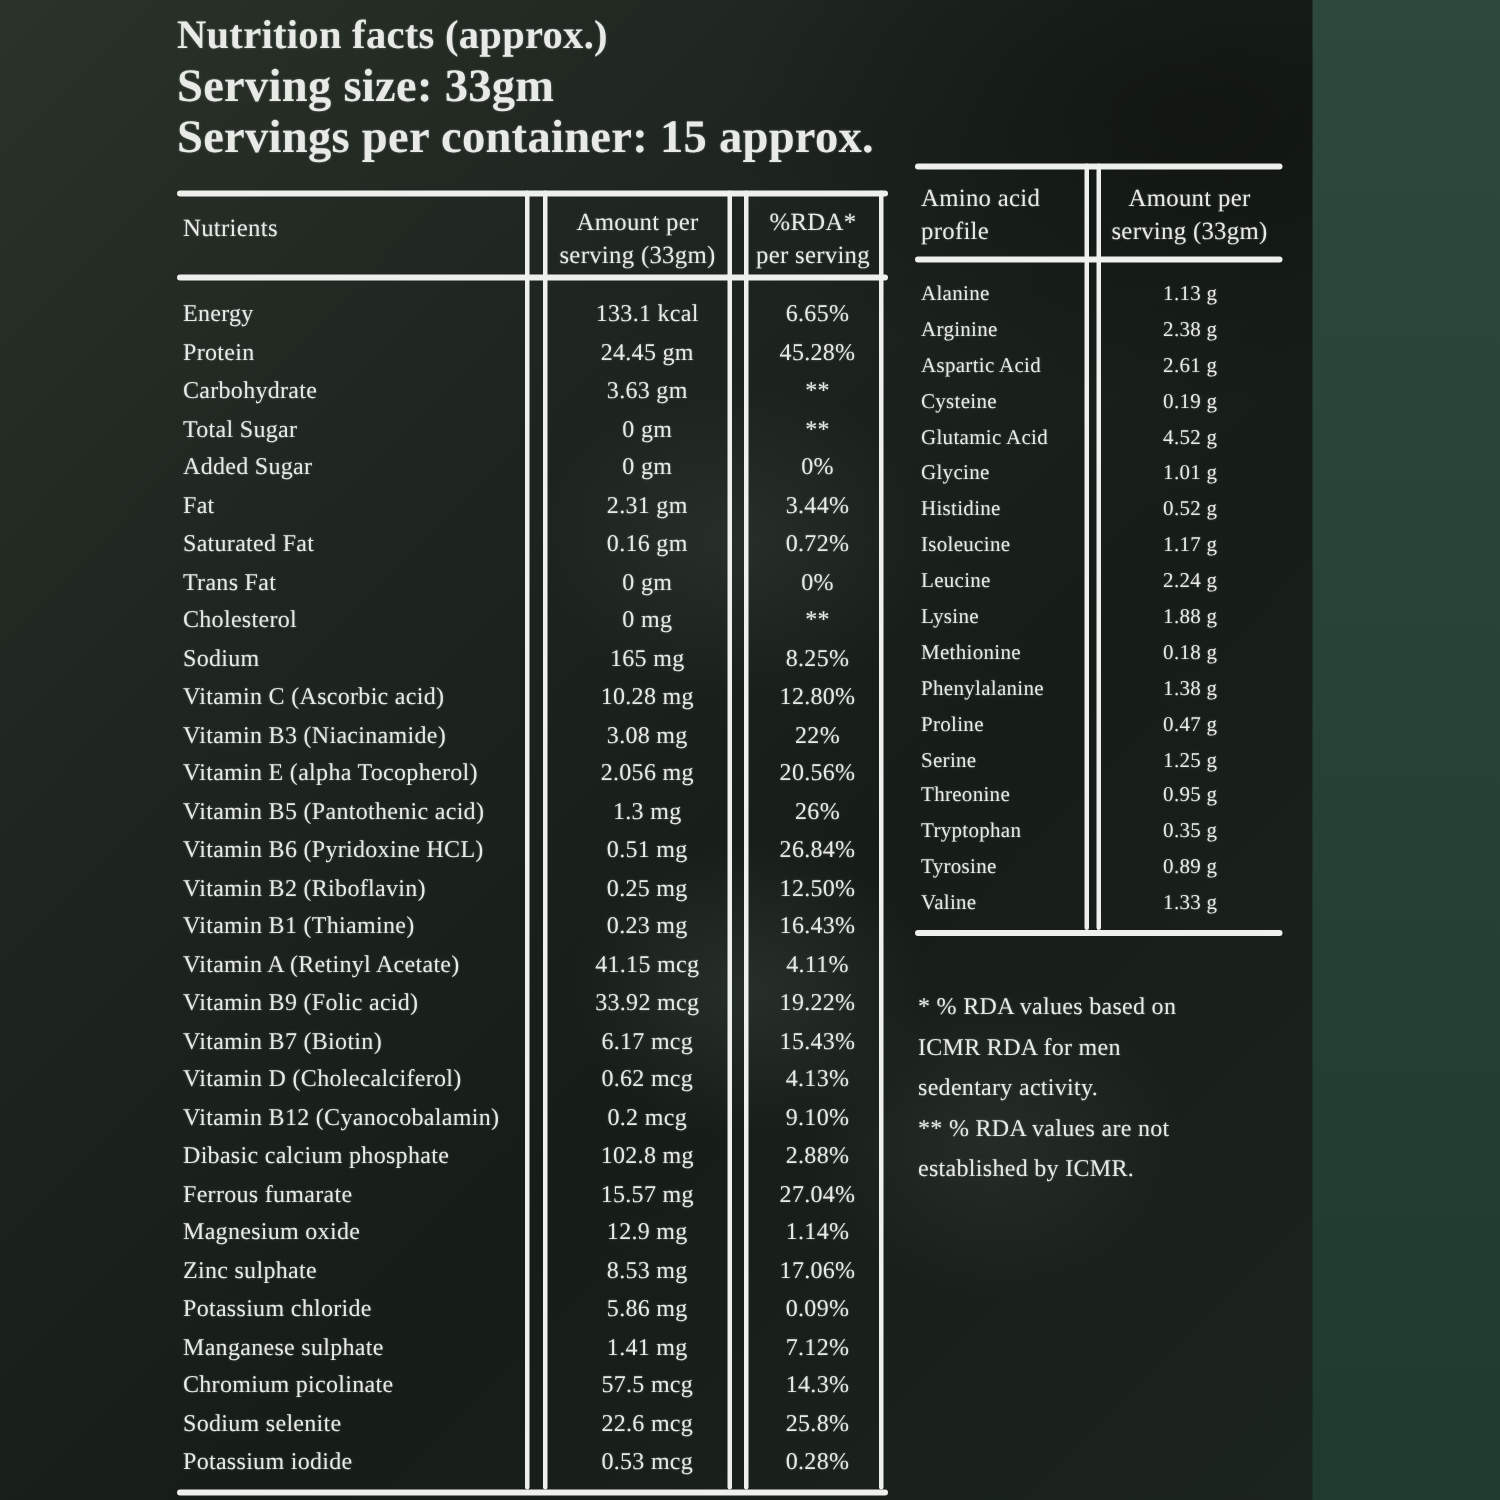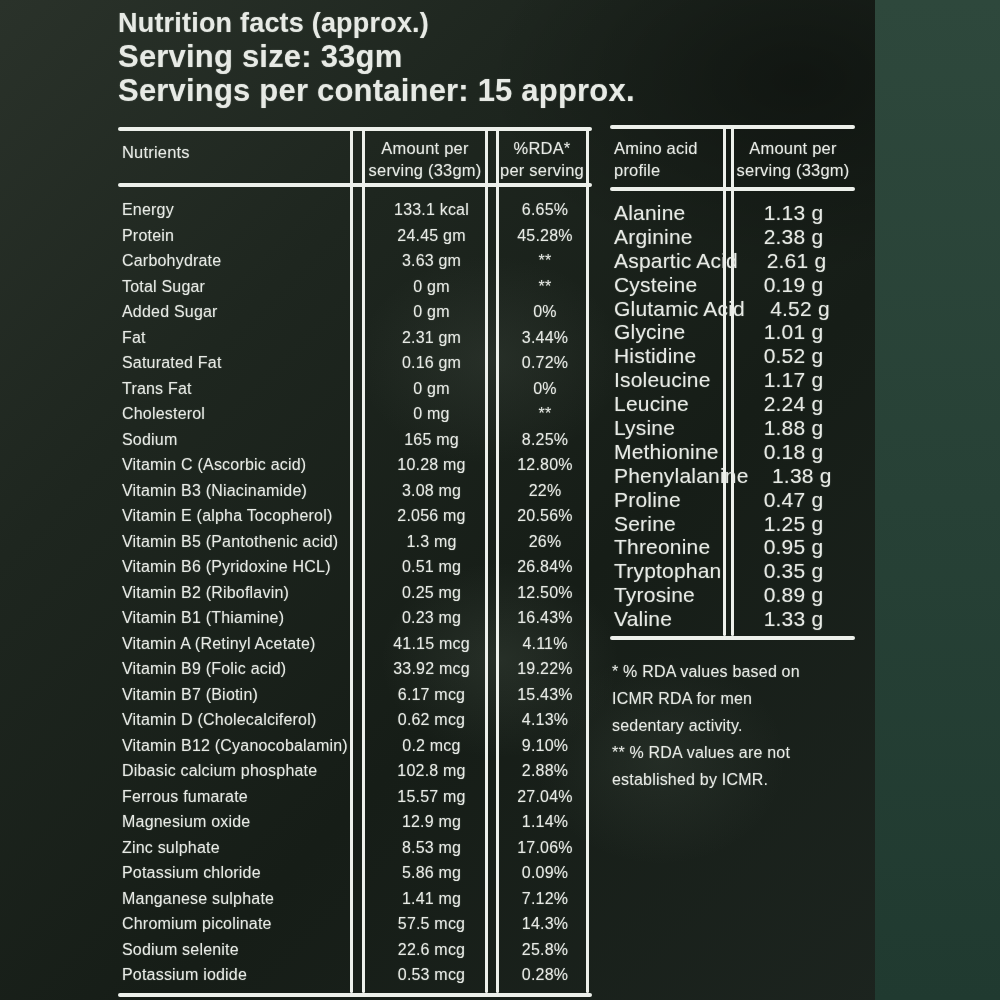--- a/index.html
+++ b/index.html
@@ -9,47 +9,47 @@
     background:
       radial-gradient(190px 150px at 49% 36%, rgba(150,165,150,0.10), rgba(0,0,0,0) 70%),
       radial-gradient(170px 140px at 50% 66%, rgba(150,170,150,0.13), rgba(0,0,0,0) 70%),
       radial-gradient(180px 150px at 66% 76%, rgba(140,160,140,0.10), rgba(0,0,0,0) 70%),
       radial-gradient(420px 260px at 80% 8%, rgba(0,0,0,0.35), rgba(0,0,0,0) 75%),
       linear-gradient(135deg,#2a322a 0%,#1e261f 28%,#161d17 58%,#1d2520 100%);
   }
   .right-strip{position:absolute;left:875px;top:0;width:125px;height:1000px;
     background:linear-gradient(180deg,#2e483c 0%,#27423700 0%,#2e483c 0%,#203a30 100%);
     background:linear-gradient(180deg,#2e483c,#203a30);}
-  .soft{text-shadow:0 0 1.5px rgba(240,245,240,0.35);}
+  .soft{text-shadow:0 0 1.5px rgba(240,245,240,0.35);font-family:Liberation Serif, serif;}
   .pre{white-space:pre-line;}
 
   .heading{position:absolute;left:118px;top:6px;line-height:34px;font-weight:bold;letter-spacing:0.2px;}
   .heading .title{font-size:27px;}
   .heading .sub{font-size:31px;}
 
   .ntable{position:absolute;left:118px;top:127px;width:474px;height:872px;}
-  .atable{position:absolute;left:610px;top:125px;width:245px;height:515px;}
+  .atable{position:absolute;left:610px;top:109px;width:245px;height:515px;}
   .h-line{position:absolute;height:4px;background:#edf0eb;border-radius:2px;}
   .v-line{position:absolute;width:3px;background:#edf0eb;border-radius:2px;}
 
   .hdr{position:absolute;font-size:16.5px;line-height:1.35;letter-spacing:0.2px;}
   .hdr-nutrients{left:4px;top:14px;width:225px;height:40px;display:flex;}
   .hdr-amount{left:248px;top:10px;width:118px;text-align:center;}
   .hdr-rda{left:380px;top:10px;width:88px;text-align:center;}
   .a-hdr-name{left:4px;top:12px;width:106px;}
   .a-hdr-amt{left:124px;top:12px;width:118px;text-align:center;}
 
   .rows{position:absolute;left:0;width:100%;}
   .n-rows{top:70px;}
   .a-rows{top:76px;}
   .n-row{display:flex;height:25.5px;line-height:25.5px;font-size:16px;letter-spacing:0.2px;}
   .n-name{flex:0 0 241px;padding-left:4px;white-space:nowrap;}
   .n-amount{flex:0 0 137px;text-align:center;white-space:nowrap;}
   .n-rda{flex:0 0 90px;text-align:center;white-space:nowrap;}
-  .a-row{display:flex;height:23.9px;line-height:23.9px;font-size:21px;letter-spacing:0.2px;}
+  .a-row{display:flex;height:23.9px;line-height:23.9px;font-size:14px;letter-spacing:0.2px;}
   .a-name{flex:0 0 118px;padding-left:4px;white-space:nowrap;}
   .a-amt{flex:1;text-align:center;white-space:nowrap;}
 
   .footnotes{position:absolute;left:612px;top:658px;width:252px;font-size:16px;line-height:27px;letter-spacing:0.2px;}
   .footnotes p{margin:0;}
 </style>
 </head>
 <body>
 
 <div class="page">

